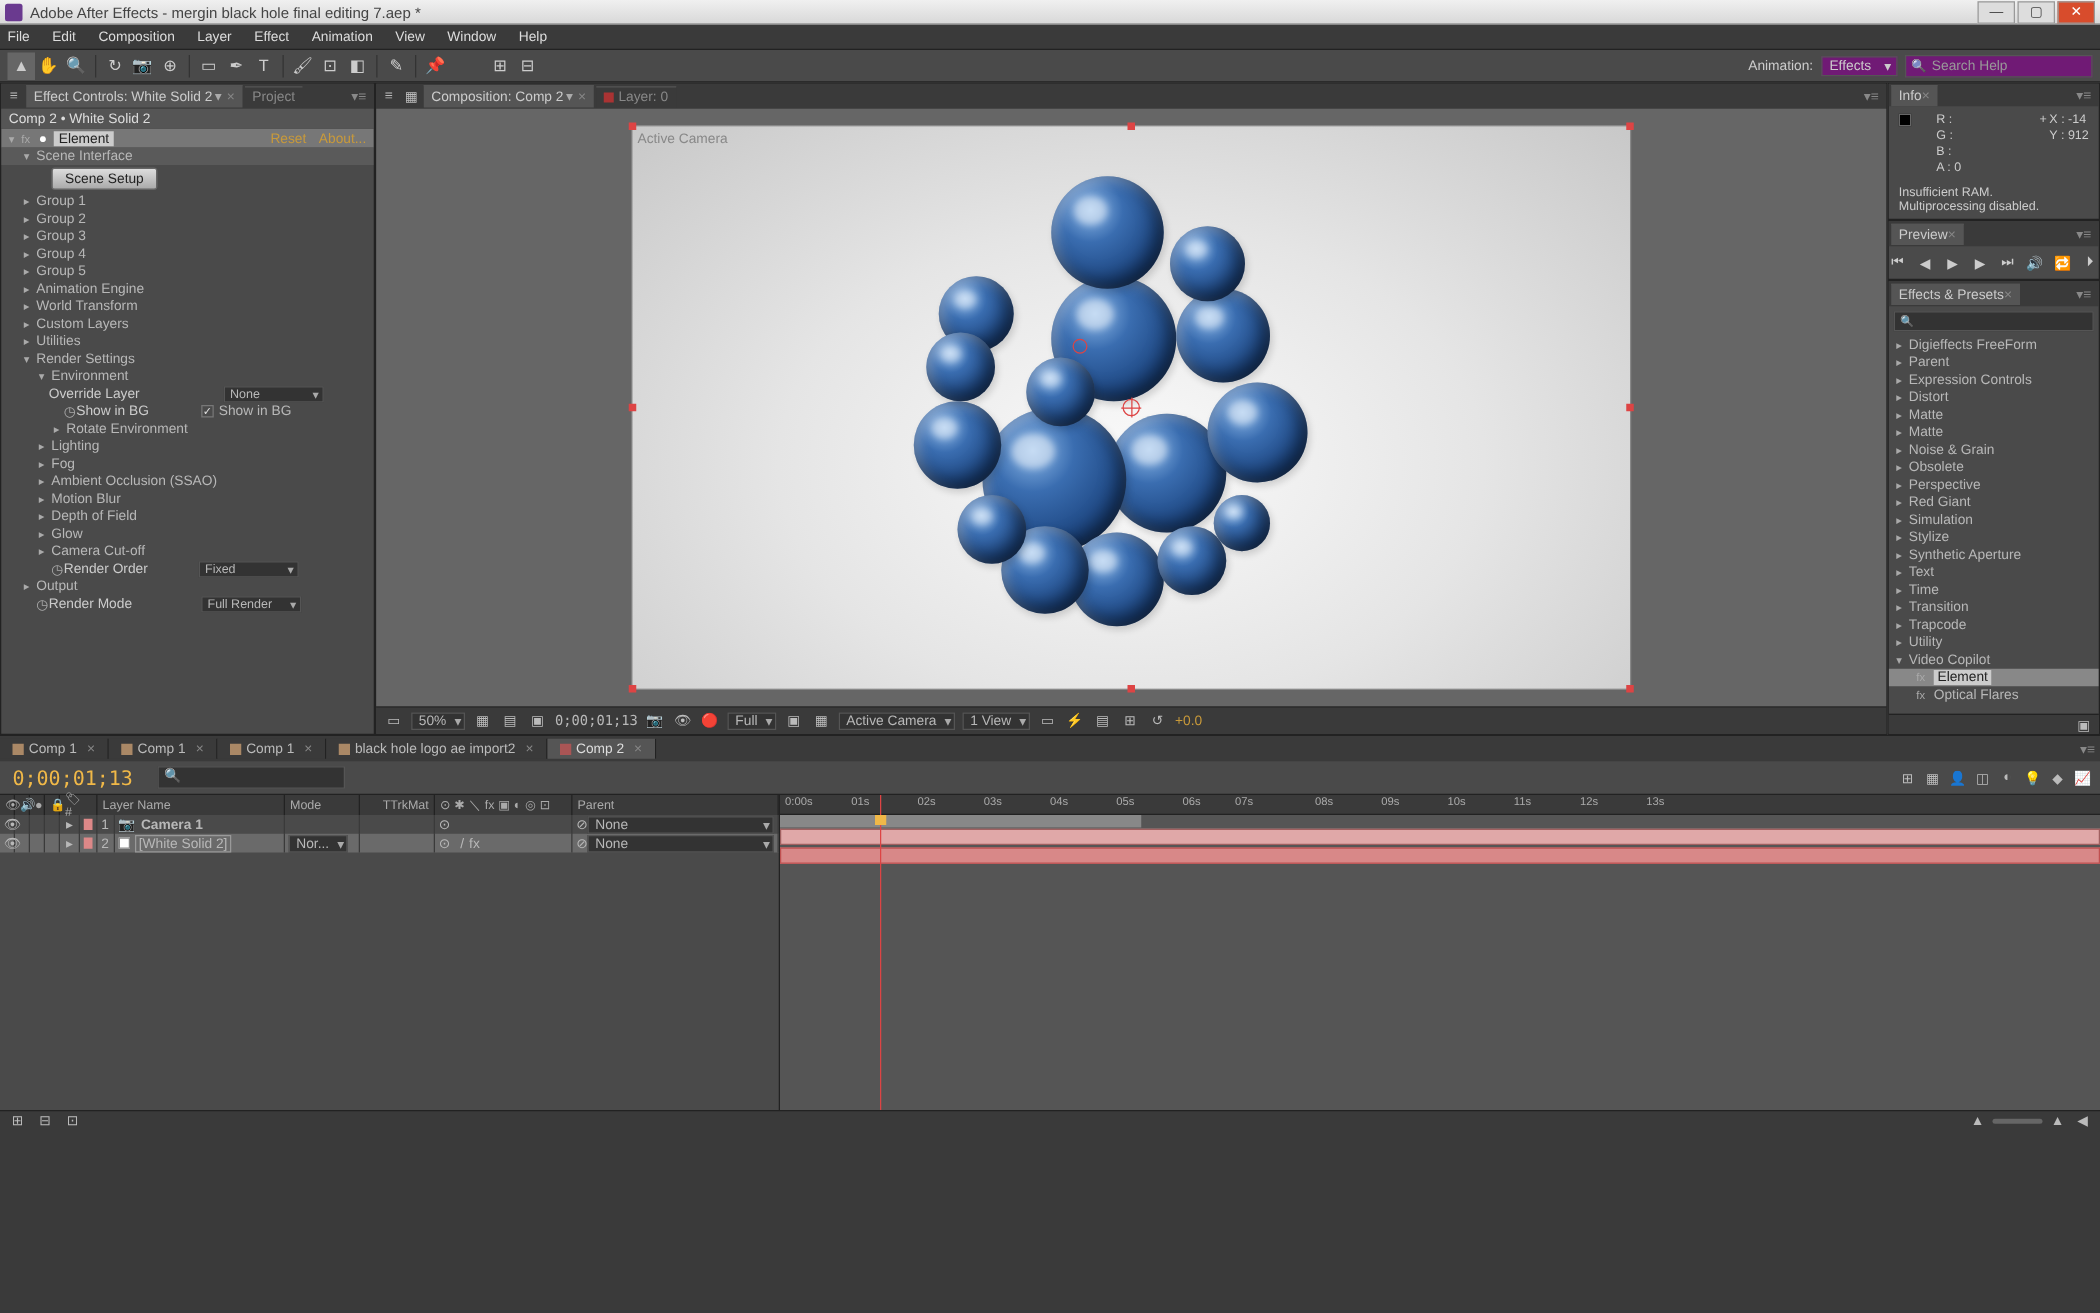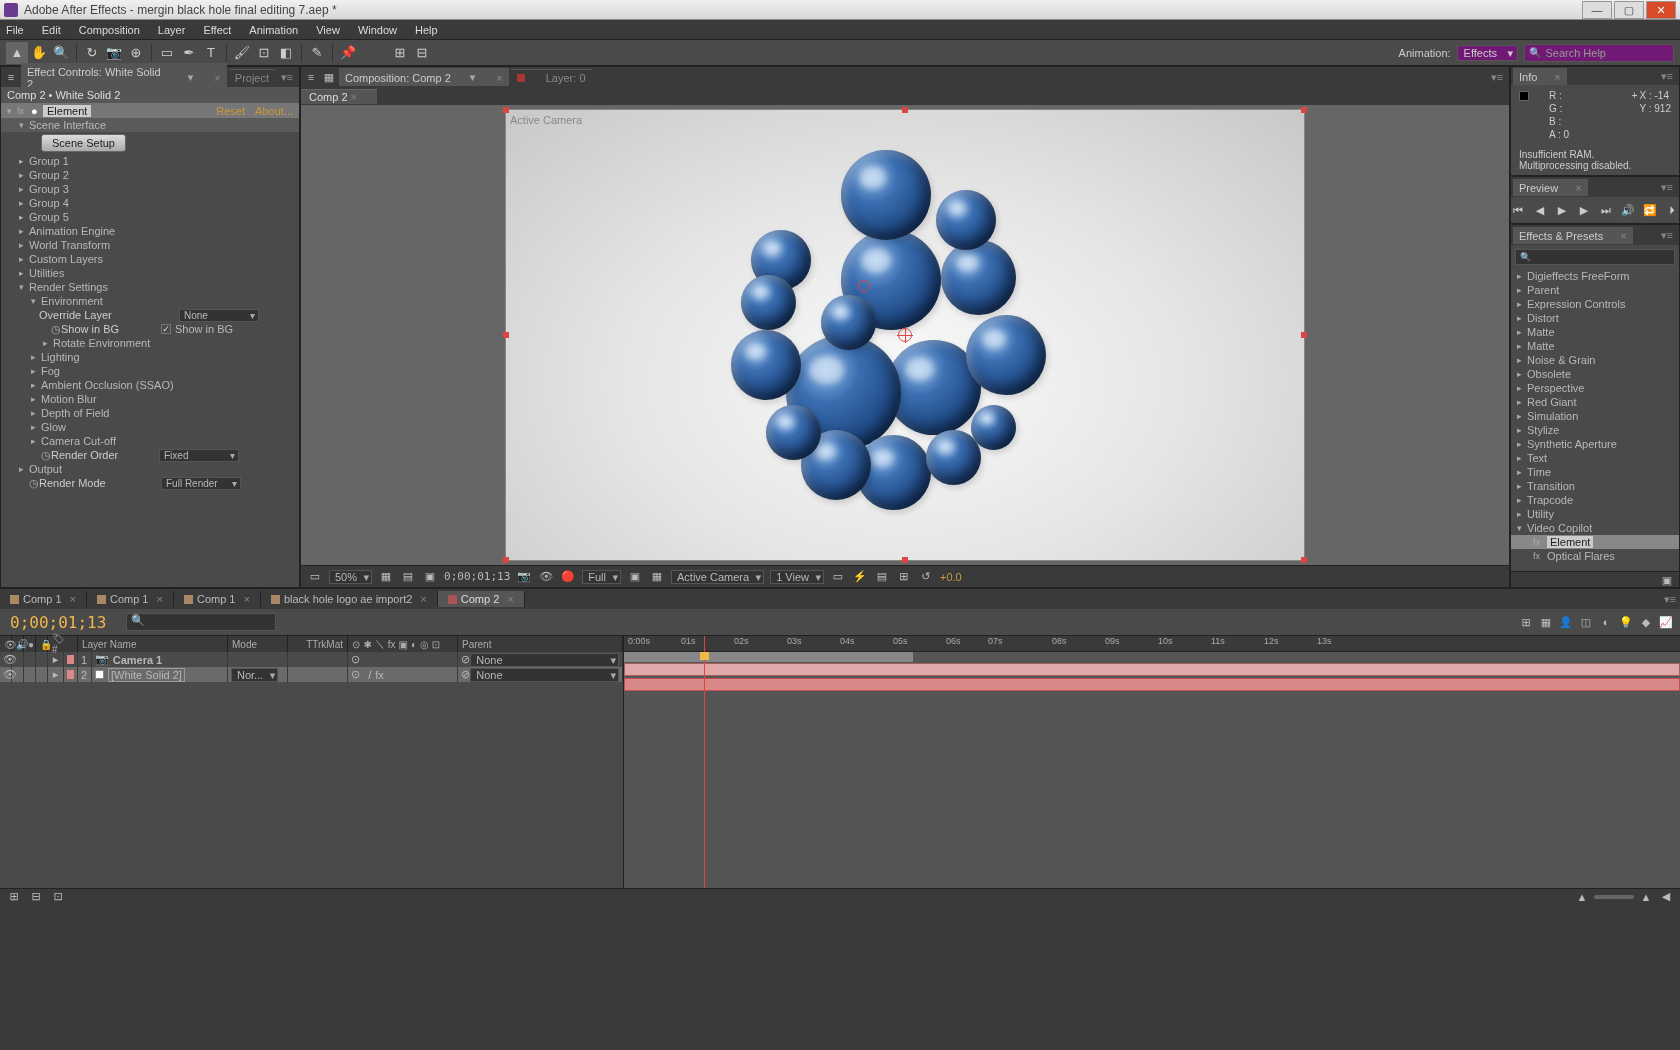--- a/index.html
+++ b/index.html
@@ -25,21 +25,21 @@
 .tool-div { width: 1px; height: 18px; background: #333; margin: 0 4px; }
 .workspace-area { margin-left: auto; display: flex; align-items: center; gap: 6px; color: #ccc; }
 .workspace-dd { background: #701a75; border: 1px solid #555; padding: 1px 20px 1px 6px; position: relative; }
 .workspace-dd::after { content: "▾"; position: absolute; right: 4px; }
 .search-box { background: #701a75; border: 1px solid #555; width: 150px; height: 18px; display: flex; align-items: center; padding: 0 4px; color: #999; }
 .search-box::before { content: "🔍"; font-size: 10px; margin-right: 4px; }
 
 .main { display: flex; height: 522px; }
 .panel { background: #4a4a4a; border: 1px solid #222; display: flex; flex-direction: column; }
 .panel-tabbar { height: 20px; background: #3a3a3a; display: flex; align-items: center; padding: 0 2px; gap: 2px; }
-.panel-tab { background: #4a4a4a; padding: 2px 6px; color: #ccc; font-size: 11px; display: flex; align-items: center; gap: 17px; border-top: 1px solid #555; }
+.panel-tab { background: #4a4a4a; padding: 2px 6px; color: #ccc; font-size: 11px; display: flex; align-items: center; gap: 0; border-top: 1px solid #555; }
 .panel-tab.active { background: #555; }
 .panel-tab.inactive { background: #3a3a3a; color: #888; }
 .panel-menu-icon { margin-left: auto; color: #888; padding: 0 4px; }
 .panel-subhead { height: 16px; background: #555; padding: 0 6px; display: flex; align-items: center; font-size: 11px; color: #ddd; }
 
 
 .effctl { width: 300px; }
 .eff-body { flex: 1; overflow: hidden; font-size: 11px; }
 .eff-row { display: flex; align-items: center; height: 14px; padding-left: 6px; }
 .eff-row .tw { width: 10px; color: #aaa; cursor: pointer; font-size: 9px; }
@@ -329,23 +329,20 @@
           <span>Composition: Comp 2</span>
           <span style="color:#aaa;margin-left:2px">▾</span>
           <span style="color:#888;margin-left:4px">×</span>
         </div>
       <div class="panel-tab inactive">
           <span style="width:8px;height:8px;background:#a33;display:inline-block;margin-right:4px"></span>
           <span>Layer:  0</span>
         </div>
       <span class="panel-menu-icon">▾≡</span>
     </div>
-    <div class="comp-tab-row2">
-        <div class="sub-tab"><span>Comp 2</span> <span style="color:#888">×</span></div>
-      </div>
     <div class="viewer">
       <div class="canvas">
         <div class="ac-label">Active Camera</div>
         <div class="spheres">
           <div class="sph" style="width:95px;height:95px;left:200px;top:200px;"></div>
           <div class="sph" style="width:115px;height:115px;left:100px;top:195px;"></div>
           <div class="sph" style="width:70px;height:70px;left:45px;top:190px;"></div>
           <div class="sph" style="width:100px;height:100px;left:155px;top:90px;"></div>
           <div class="sph" style="width:75px;height:75px;left:255px;top:100px;"></div>
           <div class="sph" style="width:60px;height:60px;left:250px;top:50px;"></div>

